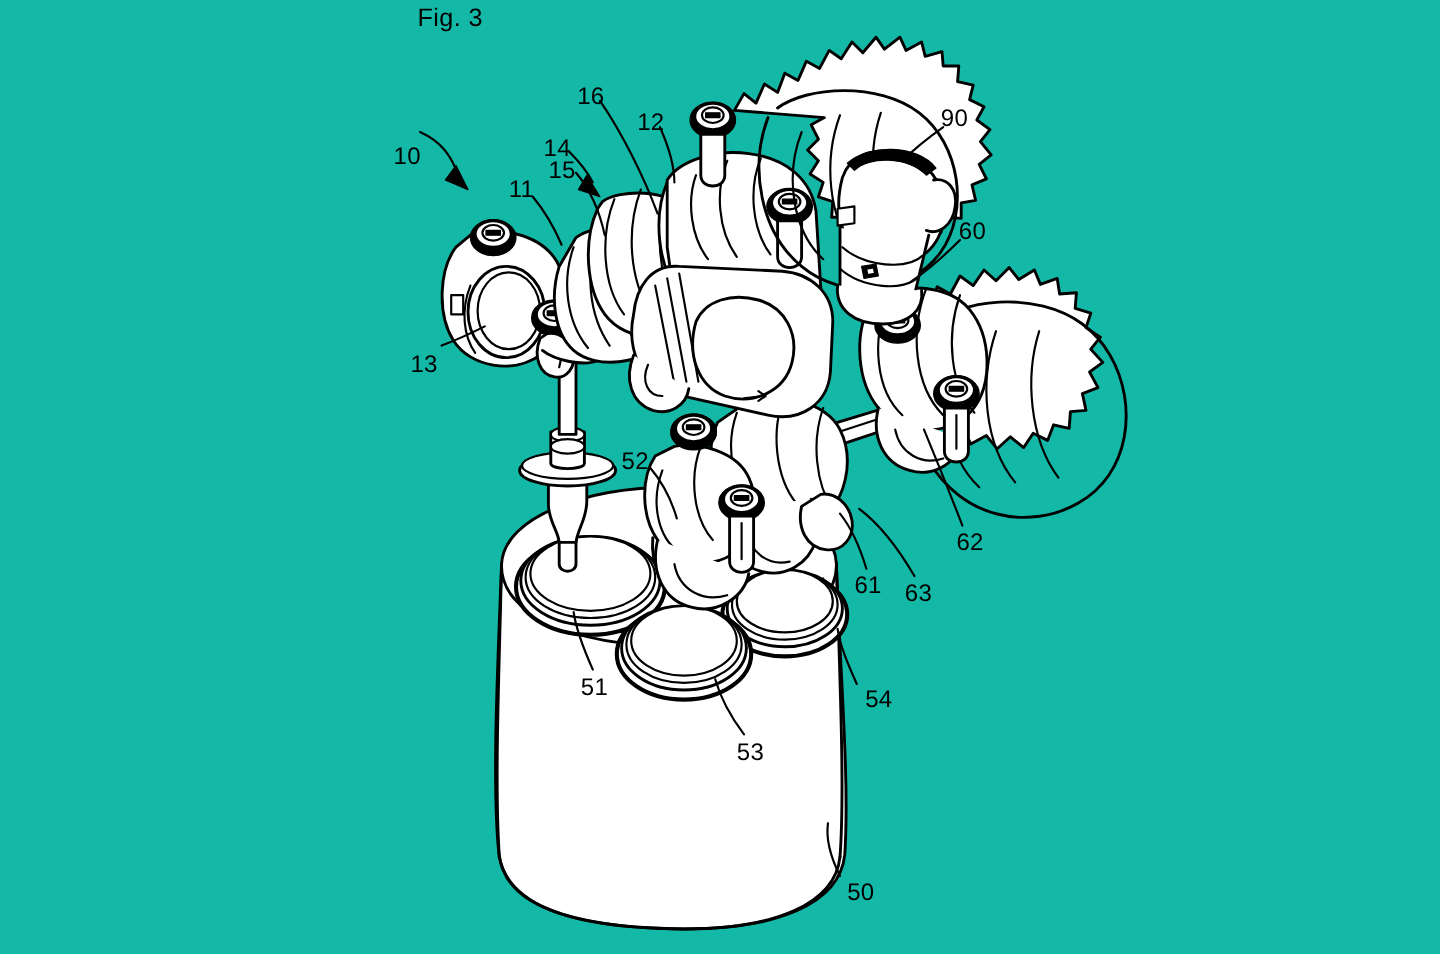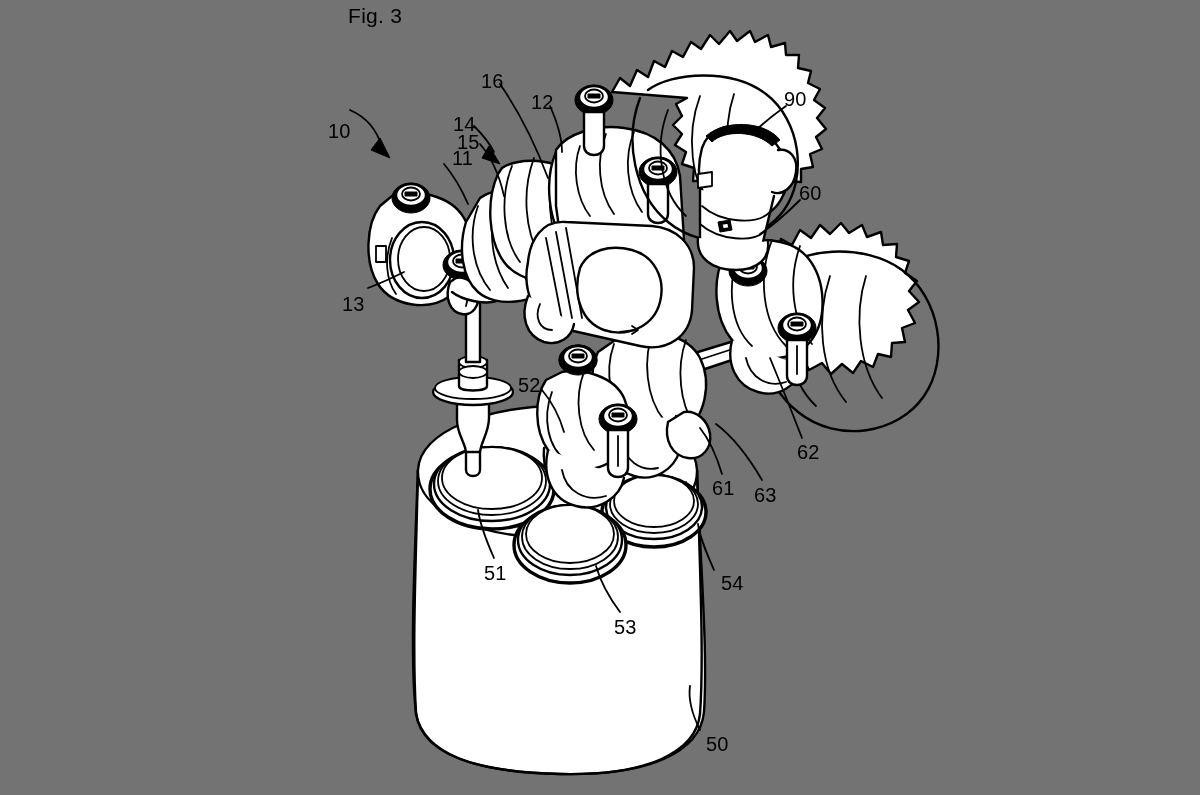--- a/index.html
+++ b/index.html
@@ -8,21 +8,21 @@
     padding: 0;
     background: #ffffff;
   }
   body {
     font-family: "Liberation Sans", sans-serif;
   }
   #figure-page {
     position: relative;
     width: 1200px;
     height: 795px;
-    background: #737373;
+    background: #14b8a6;
     overflow: hidden;
   }
   #fig-caption {
     position: absolute;
     left: 348px;
     top: 4px;
     font-size: 21px;
     font-family: "Liberation Sans", sans-serif;
     color: #000000;
     letter-spacing: 0.3px;
@@ -360,21 +360,21 @@
 
       <path class="ln w15" d="M802 438 C792 412 780 382 770 358"></path>
 
       <path class="ln w15" d="M762 480 C748 456 732 436 716 424"></path>
 
       <path class="ln w15" d="M786 106 C772 116 760 126 752 134"></path>
     </g>
   </svg>
 
   <div class="ref-label" style="left:328px; top:96px;margin-top:24px;">10</div>
-  <div class="ref-label" style="left:424px; top:147px;margin-left:28px;">11</div>
+  <div class="ref-label" style="left:424px; top:147px;">11</div>
   <div class="ref-label" style="left:531px; top:91px;">12</div>
   <div class="ref-label" style="left:342px; top:293px;">13</div>
   <div class="ref-label" style="left:453px; top:113px;">14</div>
   <div class="ref-label" style="left:457px; top:131px;">15</div>
   <div class="ref-label" style="left:481px; top:70px;">16</div>
   <div class="ref-label" style="left:706px; top:733px;">50</div>
   <div class="ref-label" style="left:484px; top:562px;">51</div>
   <div class="ref-label" style="left:518px; top:374px;text-align:right;">52</div>
   <div class="ref-label" style="left:614px; top:616px;">53</div>
   <div class="ref-label" style="left:710px; top:572px;margin-left:11px;">54</div>

